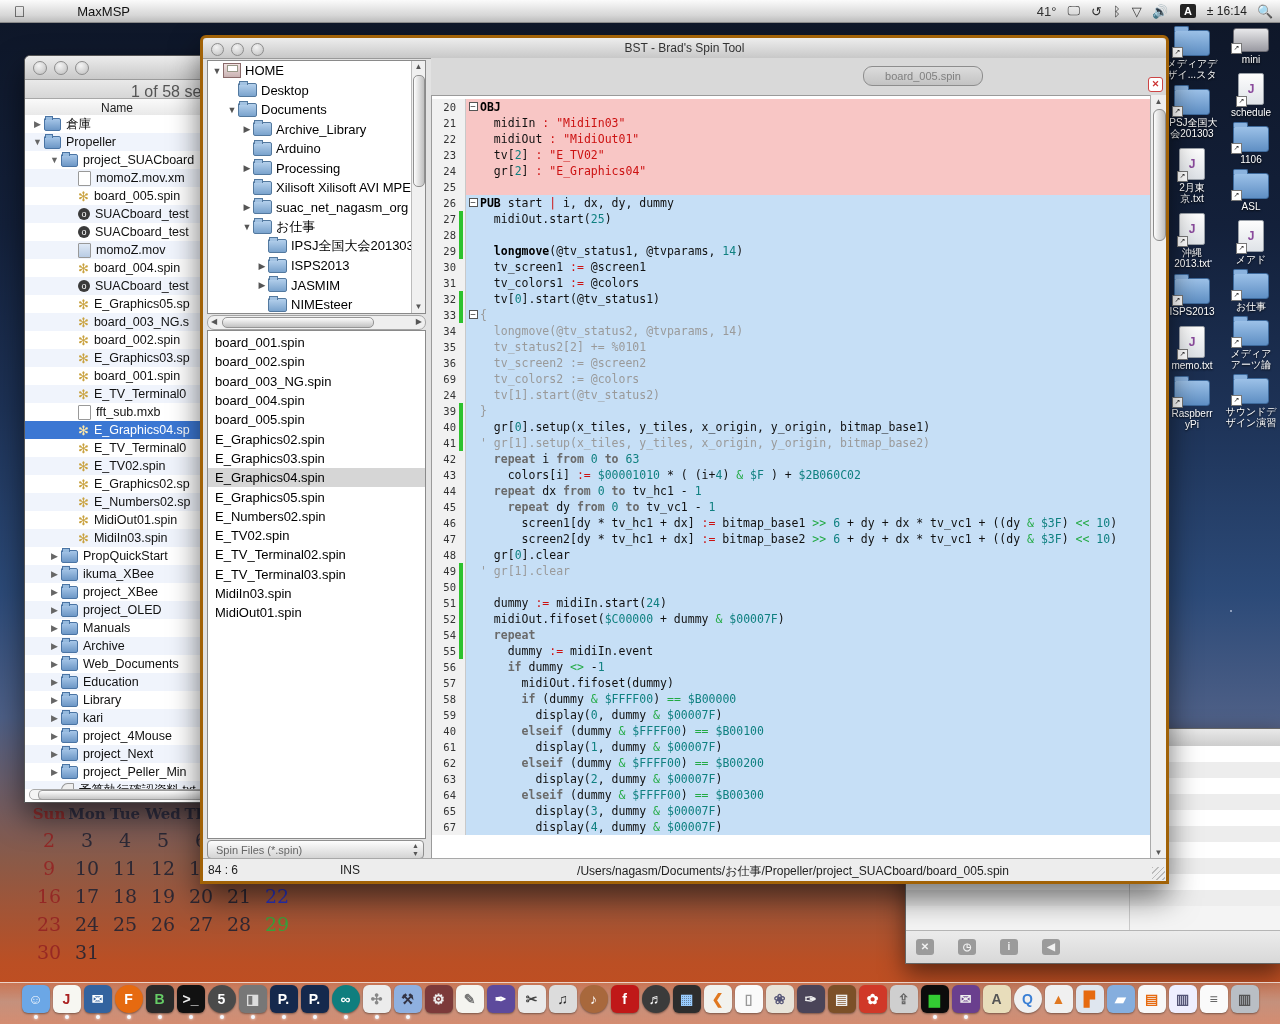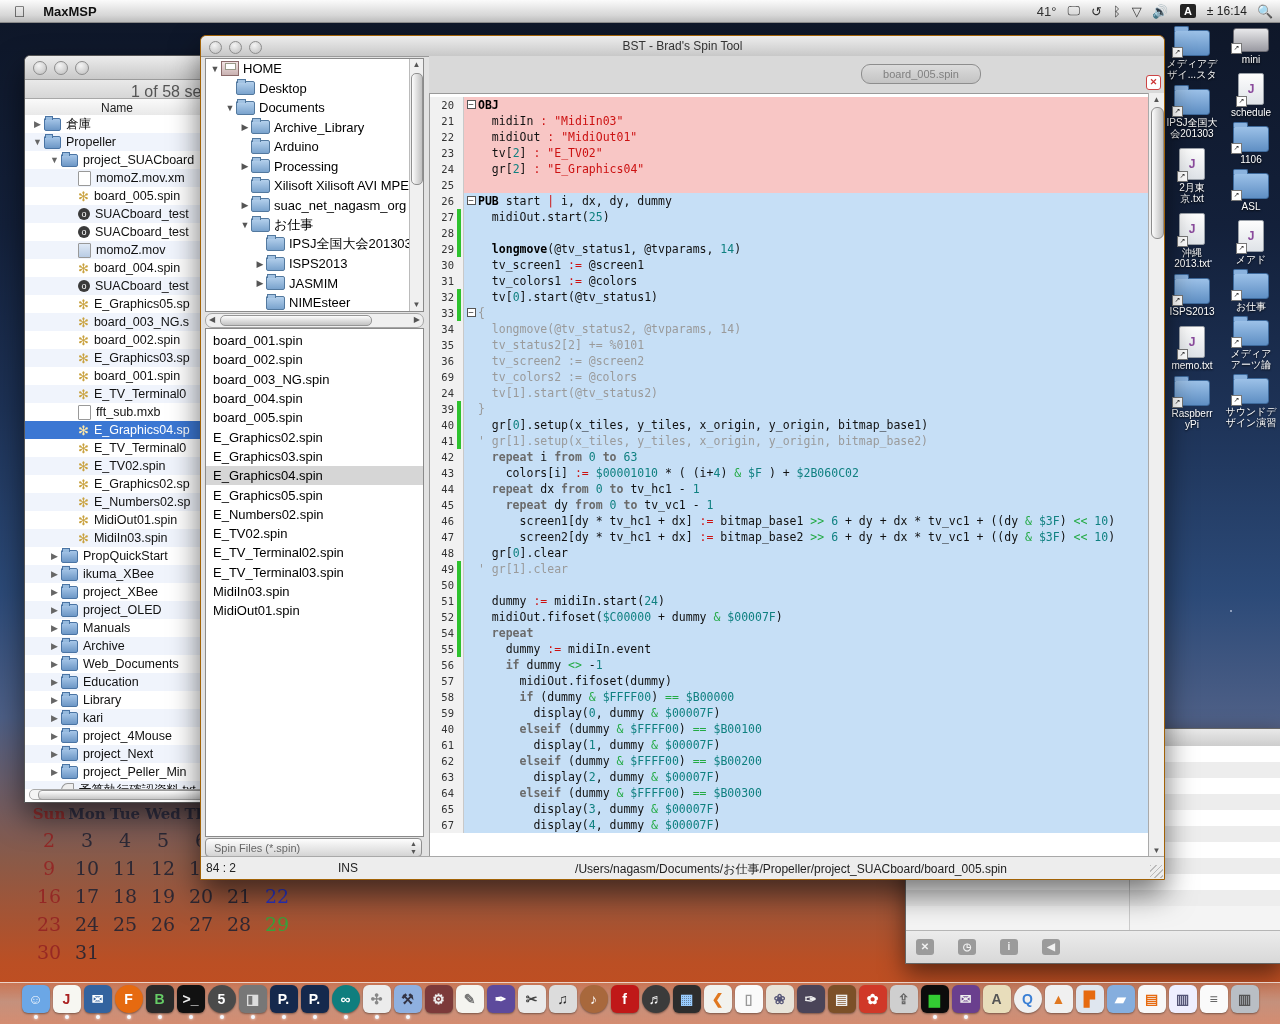--- a/index.html
+++ b/index.html
@@ -46,21 +46,21 @@
   .ig-drive{width:34px;height:22px;background:linear-gradient(180deg,#e8e8ea,#9a9aa2);
     border:1px solid #6a6a72;border-radius:3px;}
   .alias{position:absolute;left:-2px;bottom:-2px;width:9px;height:9px;background:#fff;
     border:1px solid #777;font-size:7px;line-height:8px;text-align:center;color:#222;}
 
   
   #menubar{left:0;top:0;width:1280px;height:22px;z-index:60;
     background:linear-gradient(180deg,#fbfbfb,#d6d6d6 70%,#bcbcbc);
     border-bottom:1px solid #8a8a8a;display:flex;align-items:center;font-size:13px;color:#111;}
   #menubar .apple{margin:0 18px 0 14px;font-size:15px;}
-  #menubar .appname{font-weight:bold;margin-right:22px;}
+  #menubar .appname{font-weight:normal;margin-right:22px;margin-left:34px;}
   #menubar .menu{margin-right:22px;}
   #mb-right{position:absolute;right:6px;top:0;height:22px;display:flex;align-items:center;gap:11px;font-size:12px;color:#222;}
   #mb-right .micon{font-size:13px;color:#333;}
   .dim{color:#999;}
   .inputA{background:#222;color:#fff;font-size:11px;font-weight:bold;padding:1px 4px;border-radius:2px;}
 
   
   .win{position:absolute;border-radius:6px 6px 0 0;box-shadow:0 14px 30px rgba(0,0,0,.55);}
   .lights{position:absolute;left:8px;top:5px;display:flex;gap:7px;}
   .light{width:12px;height:12px;border-radius:50%;
@@ -109,21 +109,21 @@
   #brwin .rows .r:nth-child(even){background:#ededed;}
   #brwin .vdiv{position:absolute;left:223px;top:17px;width:1px;height:184px;background:#ccc;}
   #brwin .toolbar{position:absolute;left:0;bottom:0;right:0;height:32px;
     background:linear-gradient(180deg,#ececec,#d8d8d8);border-top:1px solid #b5b5b5;
     display:flex;align-items:center;gap:24px;padding-left:10px;}
   #brwin .tbtn{width:18px;height:16px;border-radius:3px;background:#9b9b9b;color:#f2f2f2;
     font-size:10px;line-height:16px;text-align:center;font-weight:bold;}
 
   
   #bst{left:200px;top:35px;width:963px;height:843px;background:#e2e2e2;z-index:30;
-    border:1px solid #a16207;border-radius:6px 6px 0 0;}
+    border:3px solid #a16207;border-radius:6px 6px 0 0;}
   #bst .tbar{height:20px;background:linear-gradient(180deg,#ededed,#c8c8c8);
     border-bottom:1px solid #9a9a9a;border-radius:6px 6px 0 0;position:relative;
     text-align:center;font-size:12px;color:#333;line-height:20px;}
   #bst .lights .light{width:11px;height:11px;}
 
   #bst-tree{position:absolute;left:4px;top:22px;width:217px;height:252px;background:#fff;
     border:1px solid #8a8a8a;overflow:hidden;}
   .trow{height:19.5px;display:flex;align-items:center;font-size:13px;color:#000;white-space:nowrap;}
   .trow .disc{width:12px;font-size:9px;color:#555;text-align:center;flex:none;}
   .trow .tic{flex:none;margin-right:4px;}
@@ -1033,21 +1033,21 @@
         </div>
       </div>
   </div>
   <div id="ed-vscr">
     <span class="ar" style="top:0;">▲</span>
     <span class="thumb"></span>
     <span class="ar" style="bottom:0;">▼</span>
   </div>
 
   <div class="statusbar">
-    <span class="cur">84 : 2</span>
+    <span class="cur">84 : 6</span>
     <span class="ins">INS</span>
     <span class="path">/Users/nagasm/Documents/お仕事/Propeller/project_SUACboard/board_005.spin</span>
     <span class="grip"></span>
   </div>
 </div>
 
 <div id="dock" class="abs">
     <div class="ditem">
       <div class="dtile" style="background: rgb(107, 167, 230); color: rgb(255, 255, 255);">☺</div>
       <span class="drun"></span>

